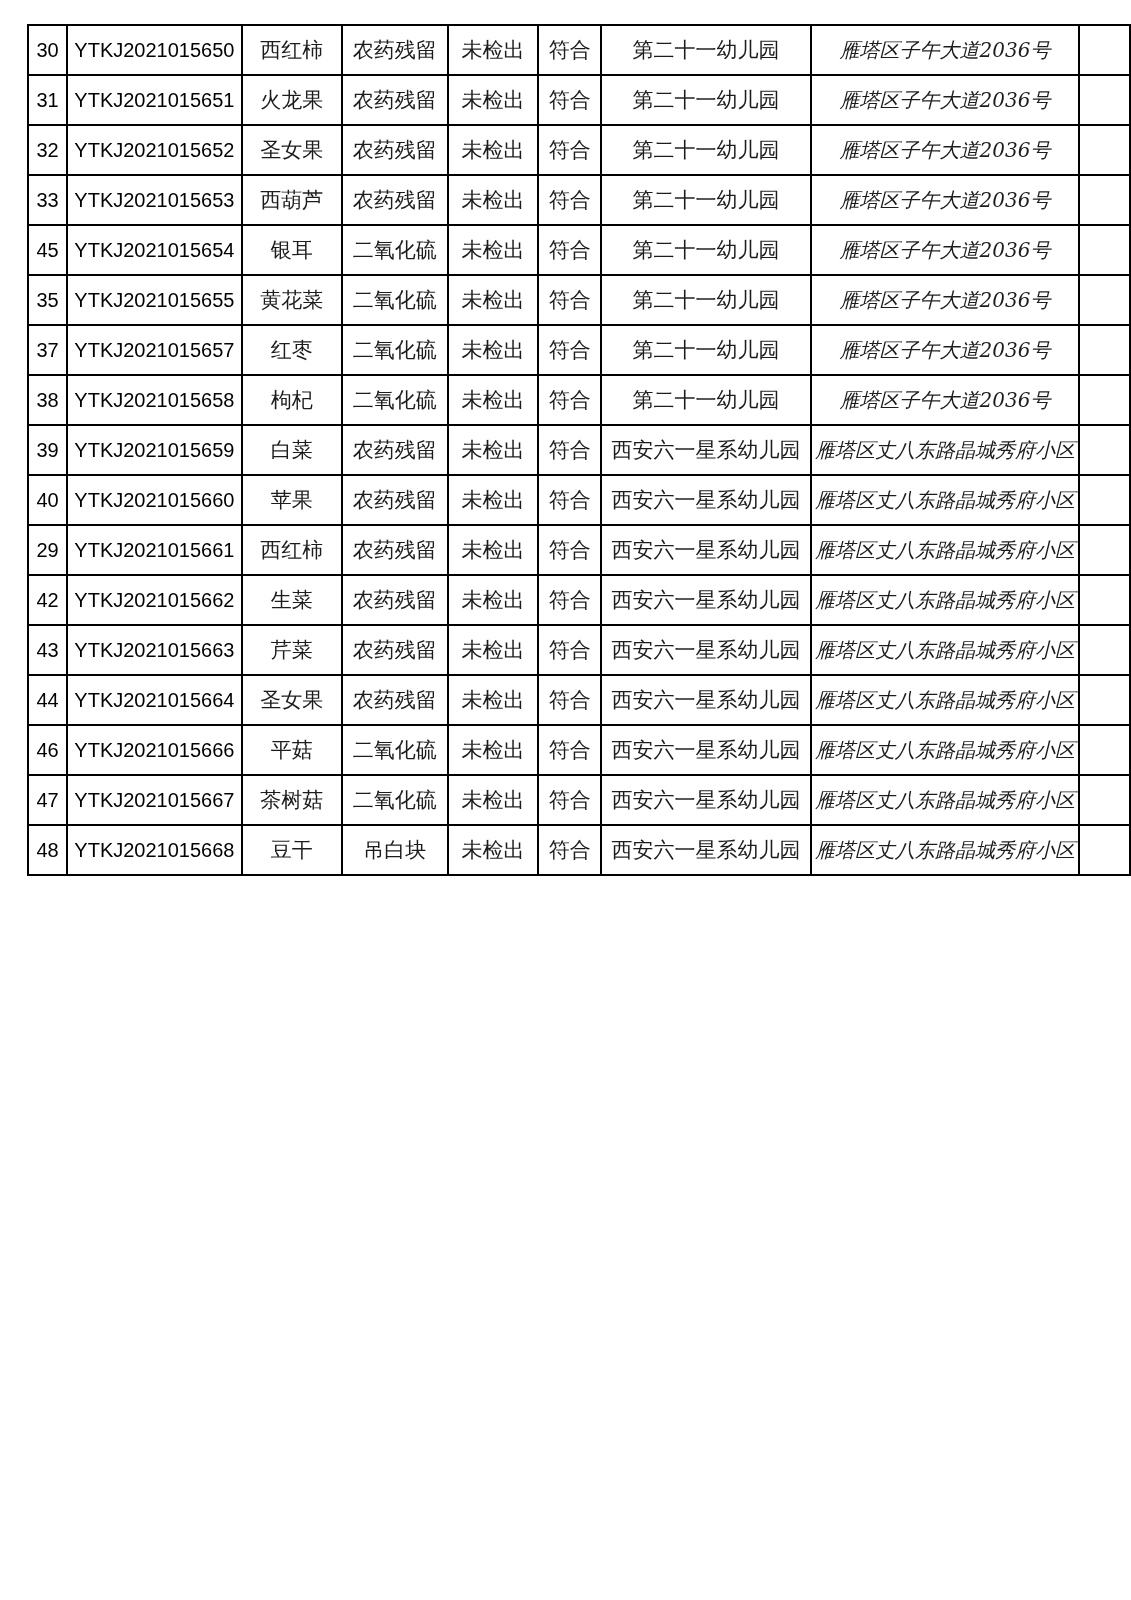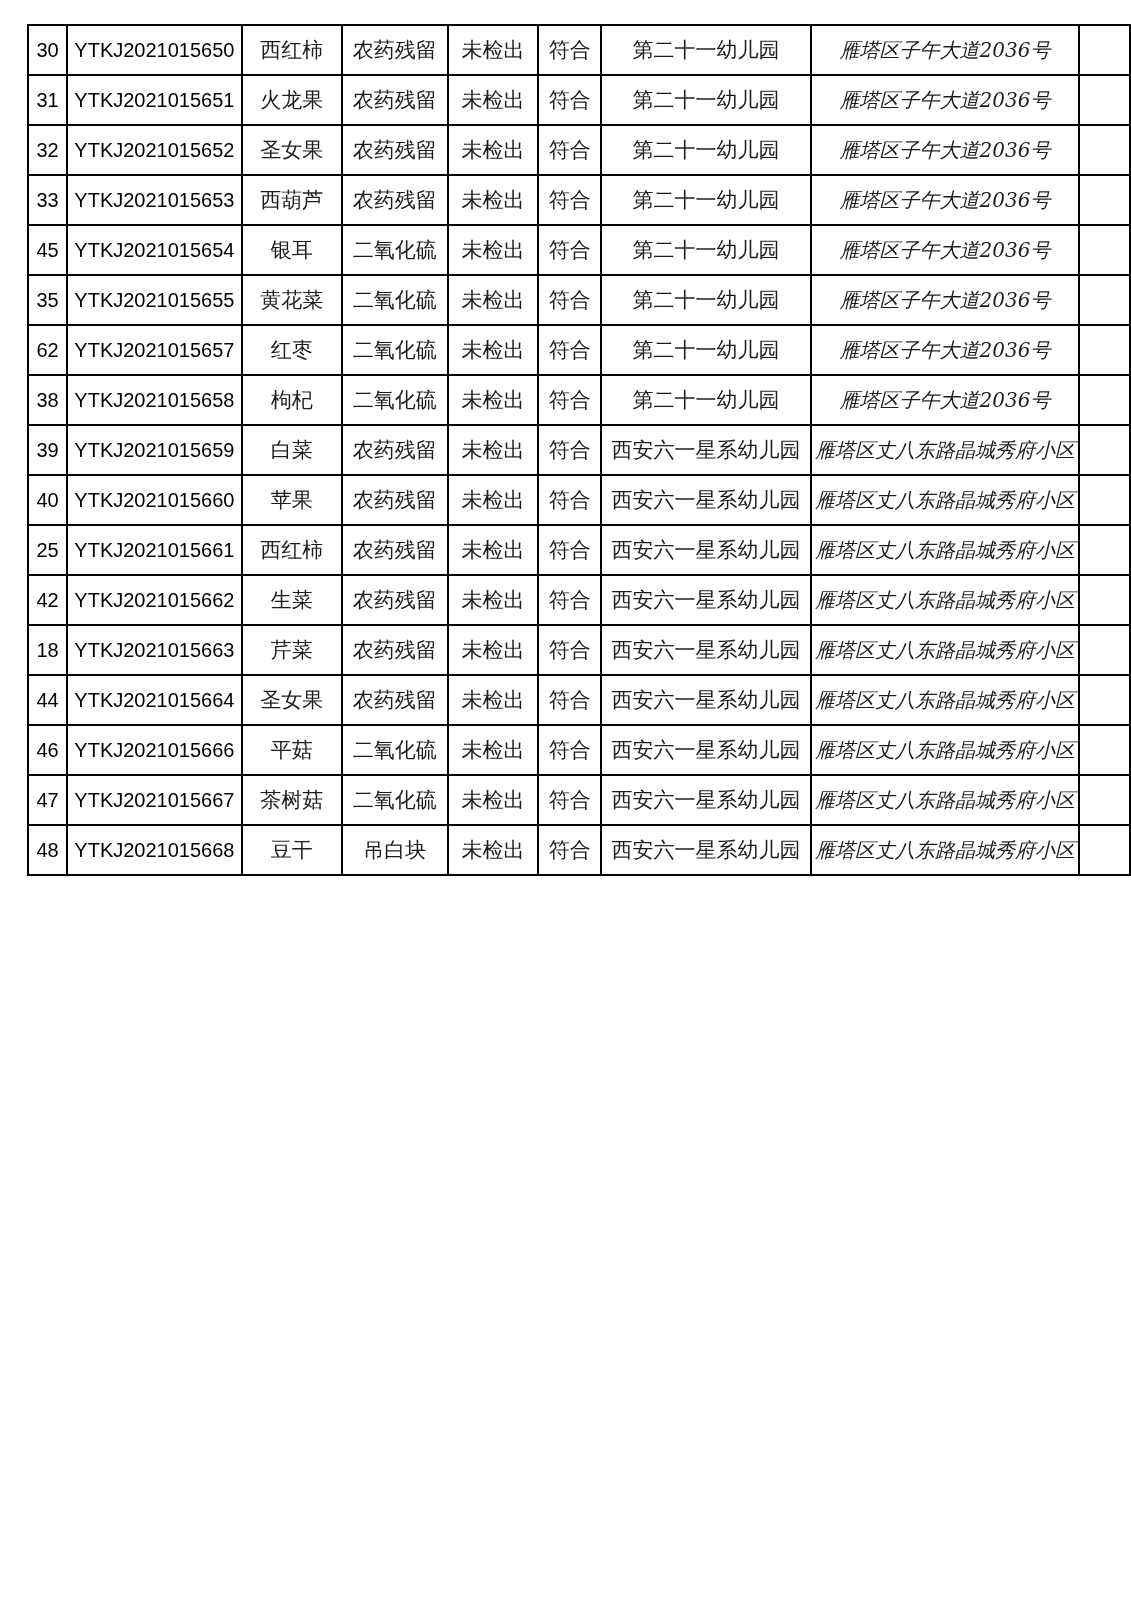--- a/index.html
+++ b/index.html
@@ -144,21 +144,21 @@
     <td class="c-id">YTKJ2021015655</td>
     <td class="zh c-name">黄花菜</td>
     <td class="zh c-item">二氧化硫</td>
     <td class="zh c-result">未检出</td>
     <td class="zh c-concl">符合</td>
     <td class="zh c-org">第二十一幼儿园</td>
     <td class="zh c-addr">雁塔区子午大道2036号</td>
     <td class="c-note"></td>
   </tr>
         <tr>
-    <td class="c-seq">62</td>
+    <td class="c-seq">37</td>
     <td class="c-id">YTKJ2021015657</td>
     <td class="zh c-name">红枣</td>
     <td class="zh c-item">二氧化硫</td>
     <td class="zh c-result">未检出</td>
     <td class="zh c-concl">符合</td>
     <td class="zh c-org">第二十一幼儿园</td>
     <td class="zh c-addr">雁塔区子午大道2036号</td>
     <td class="c-note"></td>
   </tr>
         <tr>
@@ -188,21 +188,21 @@
     <td class="c-id">YTKJ2021015660</td>
     <td class="zh c-name">苹果</td>
     <td class="zh c-item">农药残留</td>
     <td class="zh c-result">未检出</td>
     <td class="zh c-concl">符合</td>
     <td class="zh c-org">西安六一星系幼儿园</td>
     <td class="zh c-addr">雁塔区丈八东路晶城秀府小区</td>
     <td class="c-note"></td>
   </tr>
         <tr>
-    <td class="c-seq">25</td>
+    <td class="c-seq">29</td>
     <td class="c-id">YTKJ2021015661</td>
     <td class="zh c-name">西红柿</td>
     <td class="zh c-item">农药残留</td>
     <td class="zh c-result">未检出</td>
     <td class="zh c-concl">符合</td>
     <td class="zh c-org">西安六一星系幼儿园</td>
     <td class="zh c-addr">雁塔区丈八东路晶城秀府小区</td>
     <td class="c-note"></td>
   </tr>
         <tr>
@@ -210,21 +210,21 @@
     <td class="c-id">YTKJ2021015662</td>
     <td class="zh c-name">生菜</td>
     <td class="zh c-item">农药残留</td>
     <td class="zh c-result">未检出</td>
     <td class="zh c-concl">符合</td>
     <td class="zh c-org">西安六一星系幼儿园</td>
     <td class="zh c-addr">雁塔区丈八东路晶城秀府小区</td>
     <td class="c-note"></td>
   </tr>
         <tr>
-    <td class="c-seq">18</td>
+    <td class="c-seq">43</td>
     <td class="c-id">YTKJ2021015663</td>
     <td class="zh c-name">芹菜</td>
     <td class="zh c-item">农药残留</td>
     <td class="zh c-result">未检出</td>
     <td class="zh c-concl">符合</td>
     <td class="zh c-org">西安六一星系幼儿园</td>
     <td class="zh c-addr">雁塔区丈八东路晶城秀府小区</td>
     <td class="c-note"></td>
   </tr>
         <tr>

